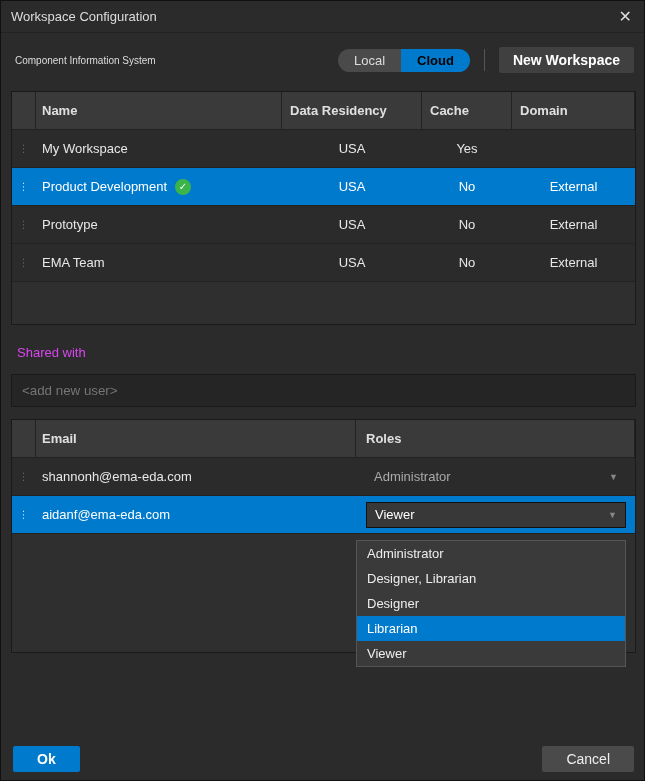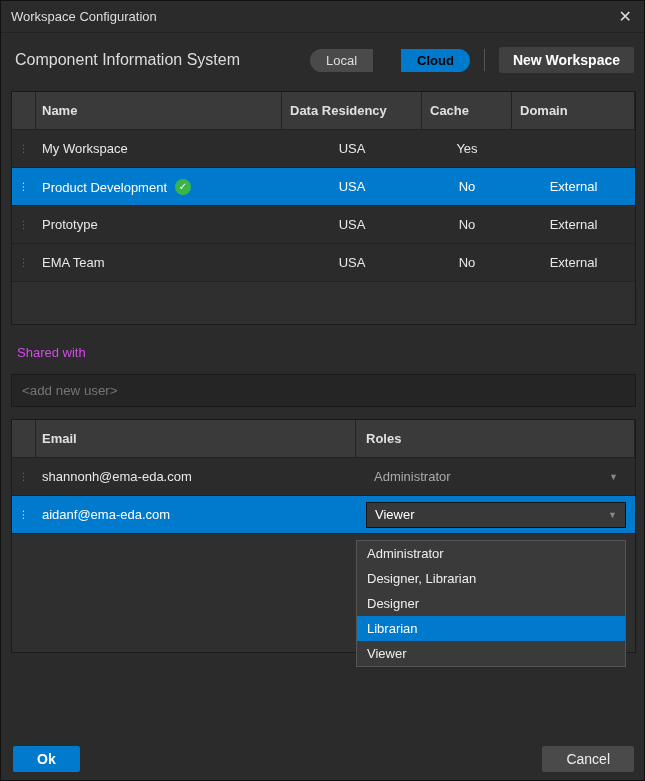--- a/index.html
+++ b/index.html
@@ -13,23 +13,23 @@
   .titlebar {
     display: flex; align-items: center; justify-content: space-between;
     padding: 6px 10px; background: #2b2b2b; border-bottom: 1px solid #222;
   }
   .titlebar-title { font-size: 13px; color: #ddd; }
   .close-x { font-size: 16px; color: #ddd; cursor: pointer; padding: 0 4px; }
   .topbar {
     display: flex; align-items: center; padding: 14px 12px 14px 14px;
     gap: 14px;
   }
-  .topbar-title { font-size: 16px; color: #ddd; flex: 0 0 auto; }
+  .topbar-title { font-size: 10px; color: #ddd; flex: 0 0 auto; }
   .spacer { flex: 1; }
-  .toggle-group { display: flex; border-radius: 14px; overflow: hidden; gap: 28px; }
+  .toggle-group { display: flex; border-radius: 14px; overflow: hidden; }
   .toggle-btn {
     padding: 4px 16px; font-size: 13px; border: none; cursor: pointer;
     background: #4a4a4a; color: #ddd;
   }
   .toggle-btn.active { background: #007acc; color: #000000; font-weight: 600; }
   .vdiv { width: 1px; height: 22px; background: #555; }
   .new-ws-btn {
     background: #404040; color: #fff; border: none;
     padding: 5px 14px; font-size: 14px; font-weight: 600; cursor: pointer;
     border-radius: 2px;
@@ -40,21 +40,21 @@
     background: #2f2f2f;
     border: 1px solid #1a1a1a;
   }
   .grid.tall { height: 234px; overflow: hidden; }
   .row { display: flex; align-items: center; height: 38px; position: relative; }
   .row.header { background: #3a3a3a; font-weight: 600; color: #e0e0e0; border-bottom: 1px solid #222; }
   .row.body { background: #2b2b2b; border-bottom: 1px solid #222; }
   .row.selected { background: #007acc; color: #fff; }
   .handle { width: 24px; text-align: center; color: #666; font-size: 10px; letter-spacing: 1px; }
   .row.selected .handle { color: #cde; }
-  .col-name { flex: 0 0 246px; padding-left: 6px; display:flex; align-items:flex-end; gap:8px; }
+  .col-name { flex: 0 0 246px; padding-left: 6px; display:flex; align-items:flex-start; gap:8px; }
   .col-res  { flex: 0 0 140px; text-align: center; }
   .col-cache{ flex: 0 0 90px; text-align: center; }
   .col-domain{ flex: 1; text-align: center; }
   .row.header .col-name,
   .row.header .col-res,
   .row.header .col-cache,
   .row.header .col-domain { border-right: 1px solid #222; height: 100%; display:flex; align-items:center; }
   .row.header .col-res, .row.header .col-cache, .row.header .col-domain { justify-content:flex-start; padding-left:8px; text-align:left; }
   .row.header .col-name { padding-left: 6px; }
   .row.header .handle { border-right: 1px solid #222; height:100%; }

